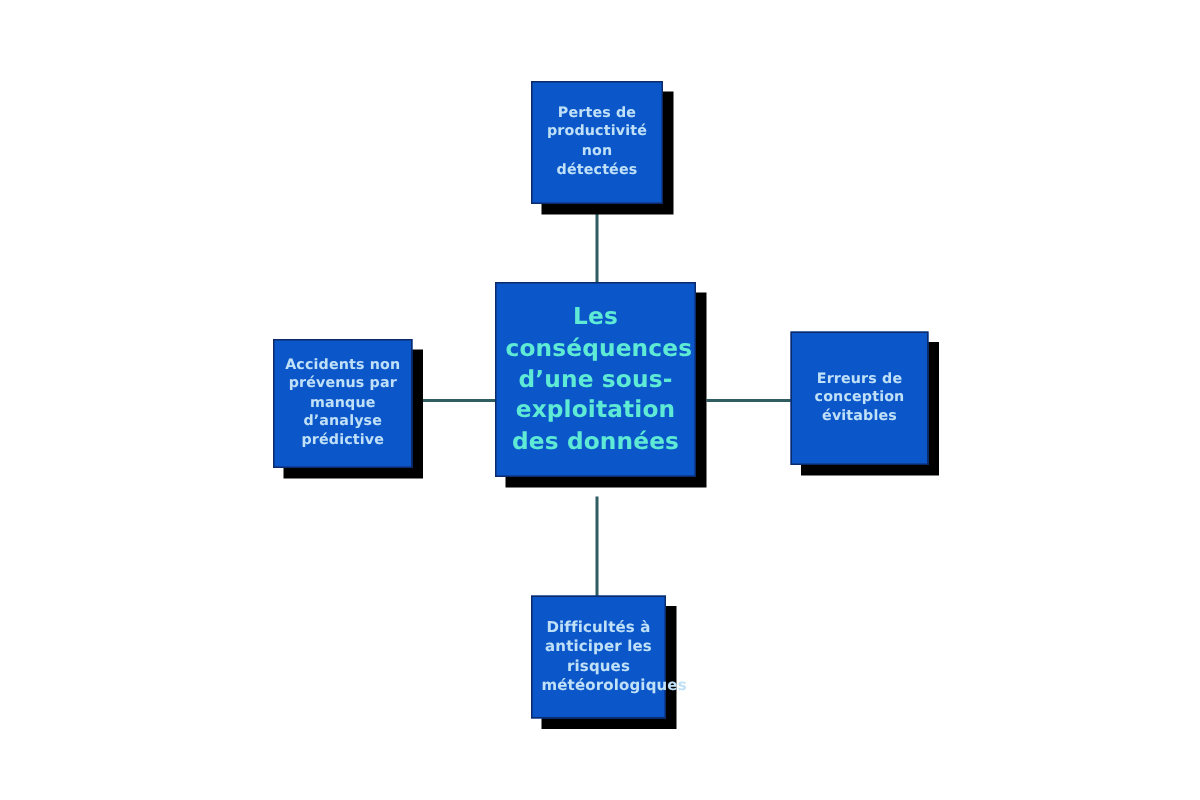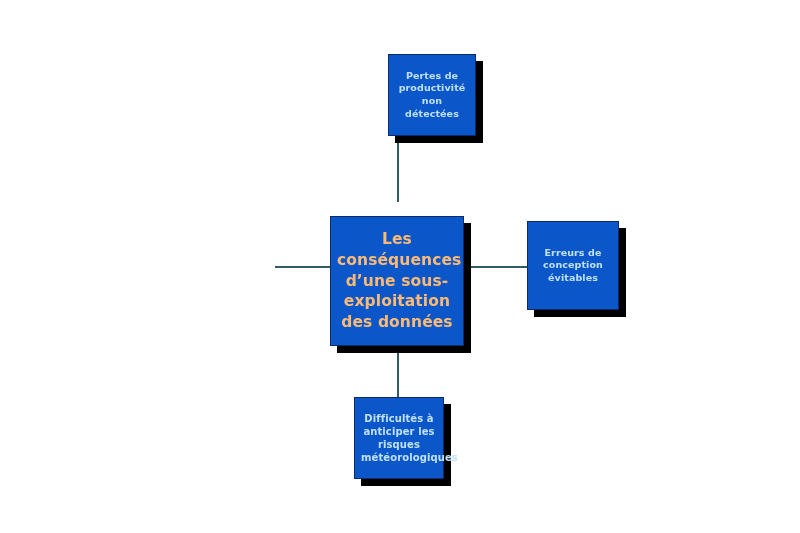--- a/index.html
+++ b/index.html
@@ -51,38 +51,37 @@
   }
 
   .node .node-label {
     display: block;
     width: 100%;
   }
 
   
   #node-center {
     left: 330px;
-    top: 216px;
+    top: 188px;
     width: 134px;
     height: 130px;
     font-size: 15.5px;
     font-weight: 700;
-    color: #fdba74;
+    color: #5eead4;
     line-height: 1.33;
   }
 
   
   #node-top {
     left: 354px;
     top: 54px;
     width: 88px;
     height: 82px;
     font-size: 9.5px;
     font-weight: 600;
-    margin-left: 34px;
   }
 
   
   #node-bottom {
     left: 354px;
     top: 397px;
     width: 90px;
     height: 82px;
     font-size: 10px;
     font-weight: 600;
@@ -137,20 +136,23 @@
 
   <div class="connector vertical" id="connector-top"></div>
   <div class="connector vertical" id="connector-bottom"></div>
   <div class="connector horizontal" id="connector-left"></div>
   <div class="connector horizontal" id="connector-right"></div>
 
   <div class="node" id="node-top">
     <span class="node-label">Pertes de productivité non détectées</span>
   </div>
 
+  <div class="node" id="node-left">
+    <span class="node-label">Accidents non prévenus par manque d’analyse prédictive</span>
+  </div>
 
   <div class="node" id="node-center">
     <span class="node-label">Les conséquences d’une sous-exploitation des données</span>
   </div>
 
   <div class="node" id="node-right">
     <span class="node-label">Erreurs de conception évitables</span>
   </div>
 
   <div class="node" id="node-bottom">

